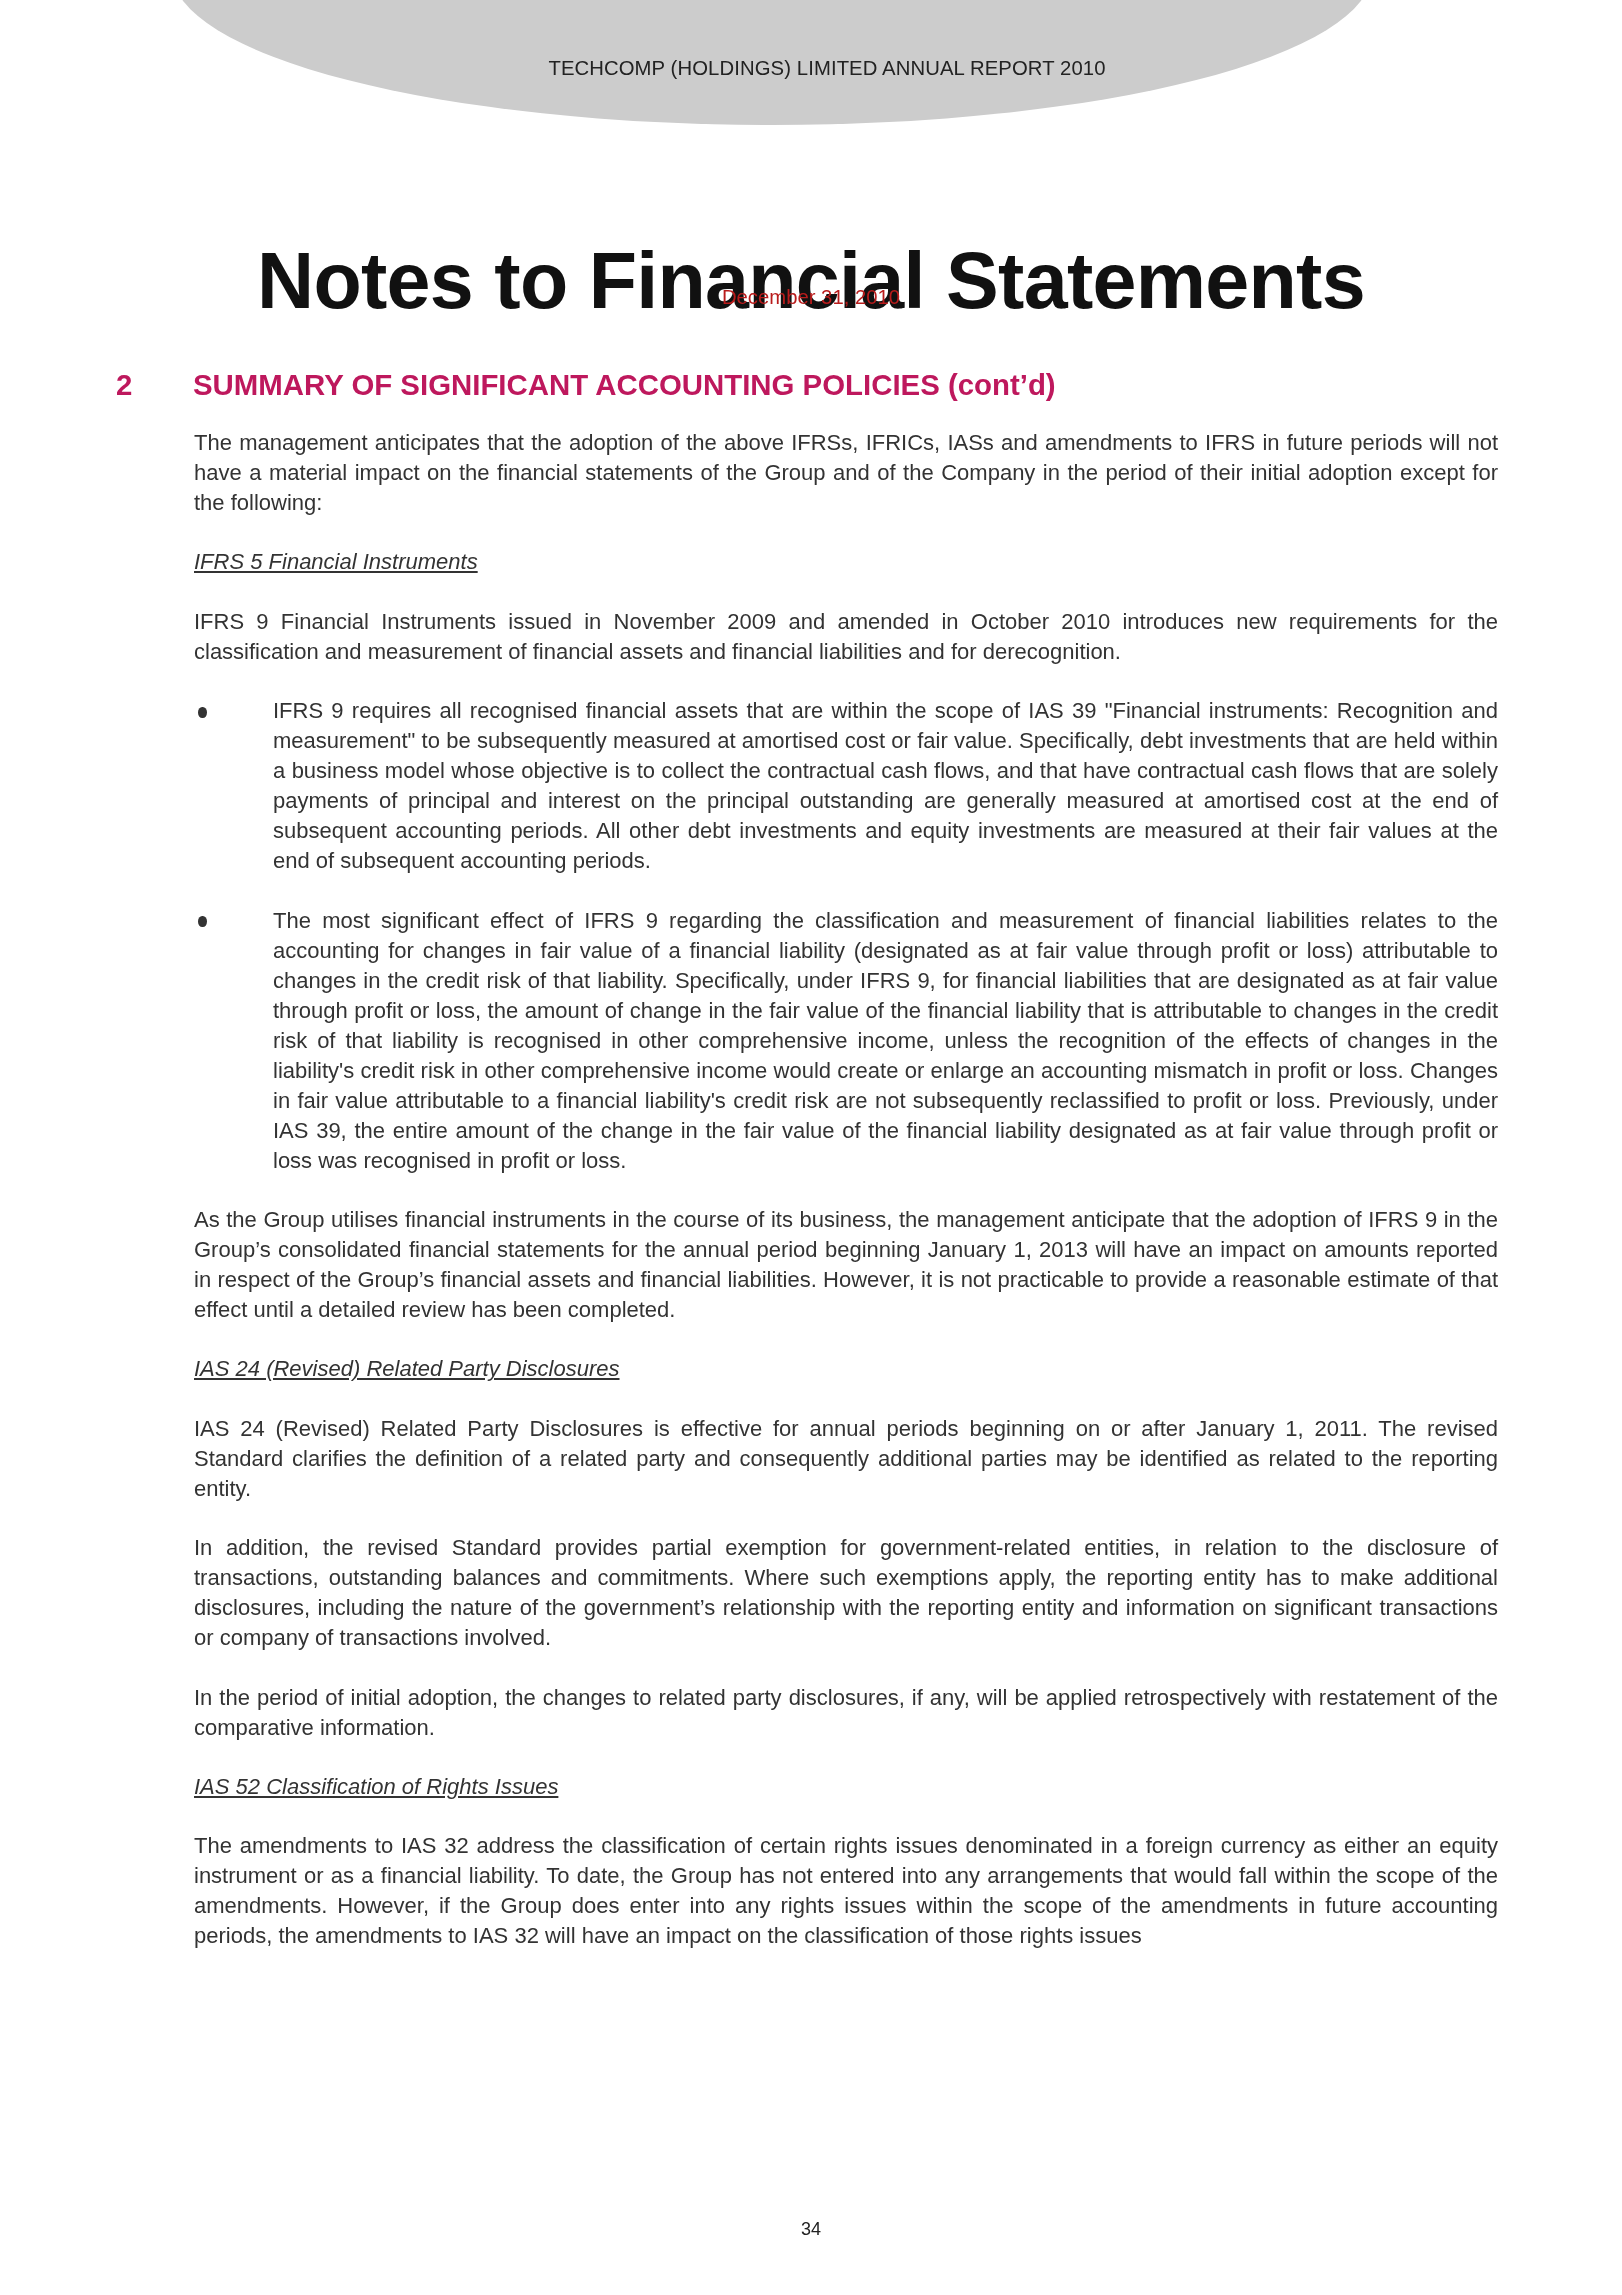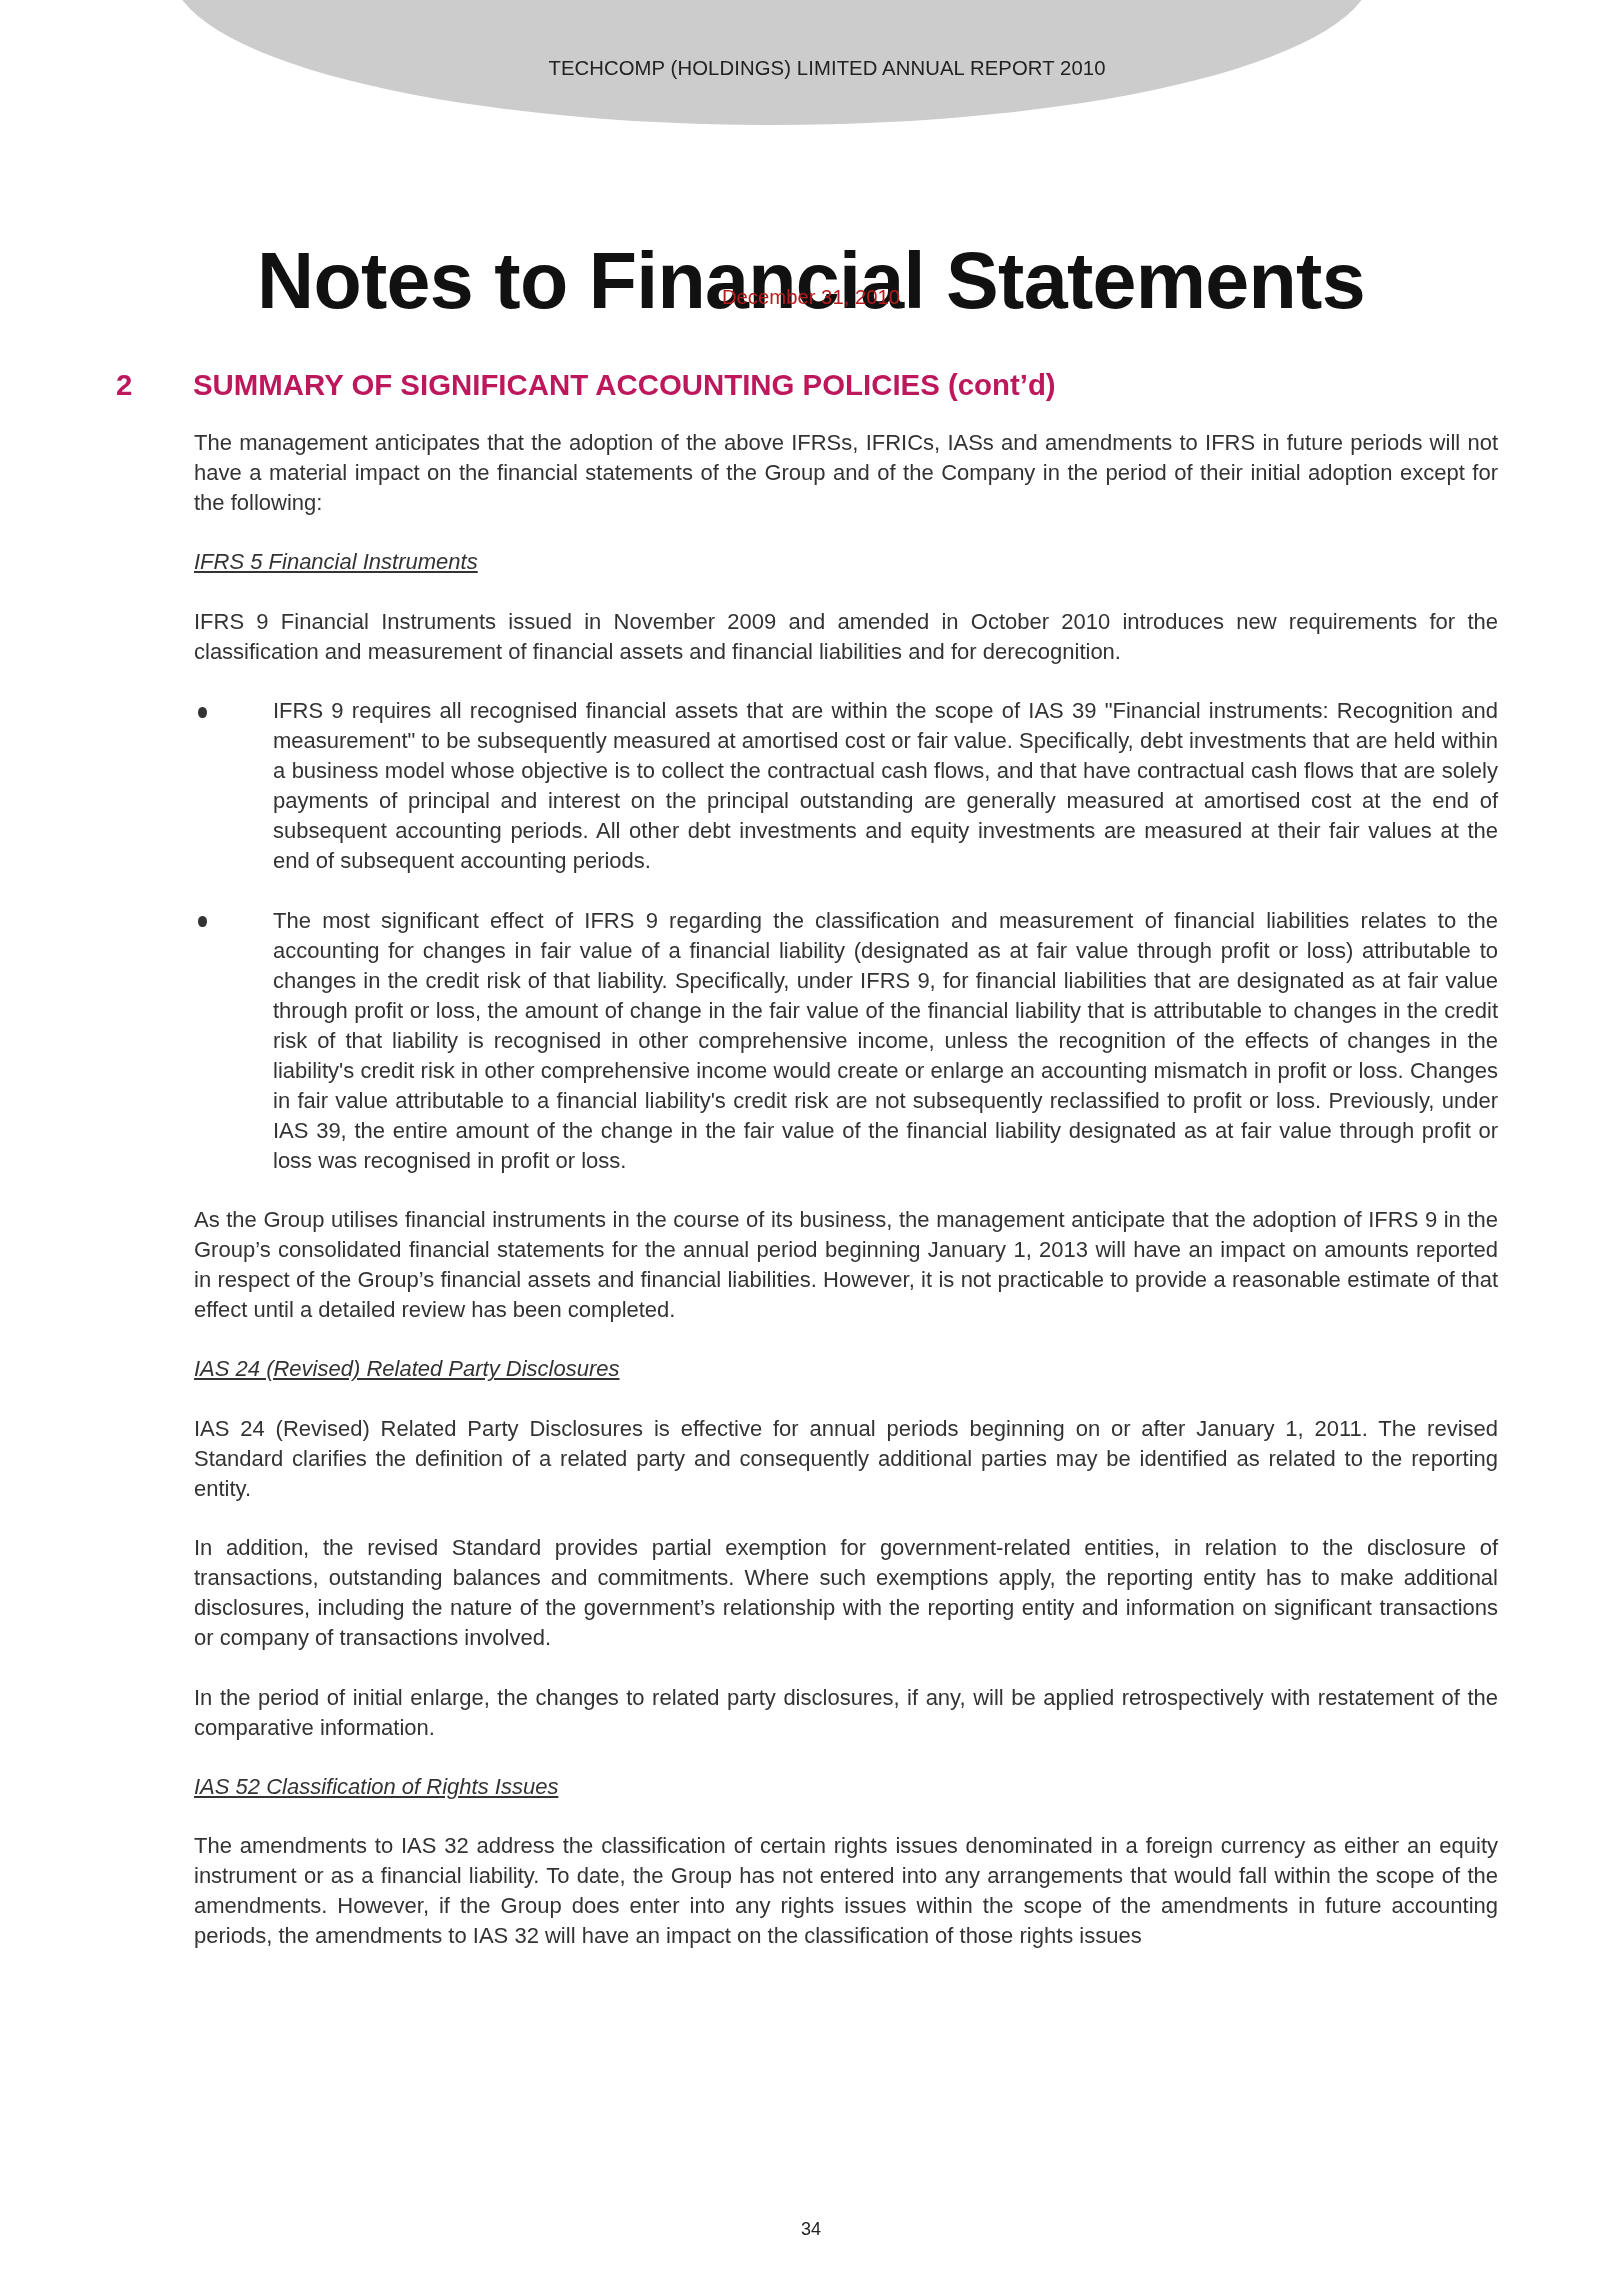--- a/index.html
+++ b/index.html
@@ -49,20 +49,20 @@
   <div class="bullet">
     <span class="dot"></span>
     <span>The most significant effect of IFRS 9 regarding the classification and measurement of financial liabilities relates to the accounting for changes in fair value of a financial liability (designated as at fair value through profit or loss) attributable to changes in the credit risk of that liability.  Specifically, under IFRS 9, for financial liabilities that are designated as at fair value through profit or loss, the amount of change in the fair value of the financial liability that is attributable to changes in the credit risk of that liability is recognised in other comprehensive income, unless the recognition of the effects of changes in the liability's credit risk in other comprehensive income would create or enlarge an accounting mismatch in profit or loss.  Changes in fair value attributable to a financial liability's credit risk are not subsequently reclassified to profit or loss.  Previously, under IAS 39, the entire amount of the change in the fair value of the financial liability designated as at fair value through profit or loss was recognised in profit or loss.</span>
   </div>
 
   <p>As the Group utilises financial instruments in the course of its business, the management anticipate that the adoption of IFRS 9 in the Group’s consolidated financial statements for the annual period beginning January 1, 2013 will have an impact on amounts reported in respect of the Group’s financial assets and financial liabilities. However, it is not practicable to provide a reasonable estimate of that effect until a detailed review has been completed.</p>
 
   <p><span class="subhead">IAS 24 (Revised) Related Party Disclosures</span></p>
   <p>IAS 24 (Revised) Related Party Disclosures is effective for annual periods beginning on or after January 1, 2011.  The revised Standard clarifies the definition of a related party and consequently additional parties may be identified as related to the reporting entity.</p>
   <p>In addition, the revised Standard provides partial exemption for government-related entities, in relation to the disclosure of transactions, outstanding balances and commitments.  Where such exemptions apply, the reporting entity has to make additional disclosures, including the nature of the government’s relationship with the reporting entity and information on significant transactions or company of transactions involved.</p>
-  <p>In the period of initial enlarge, the changes to related party disclosures, if any, will be applied retrospectively with restatement of the comparative information.</p>
+  <p>In the period of initial adoption, the changes to related party disclosures, if any, will be applied retrospectively with restatement of the comparative information.</p>
 
   <p><span class="subhead">IAS 52 Classification of Rights Issues</span></p>
   <p>The amendments to IAS 32 address the classification of certain rights issues denominated in a foreign currency as either an equity instrument or as a financial liability. To date, the Group has not entered into any arrangements that would fall within the scope of the amendments. However, if the Group does enter into any rights issues within the scope of the amendments in future accounting periods, the amendments to IAS 32 will have an impact on the classification of those rights issues</p>
 </div>
 
 <div class="page-number">34</div>
 
 
 </body></html>

